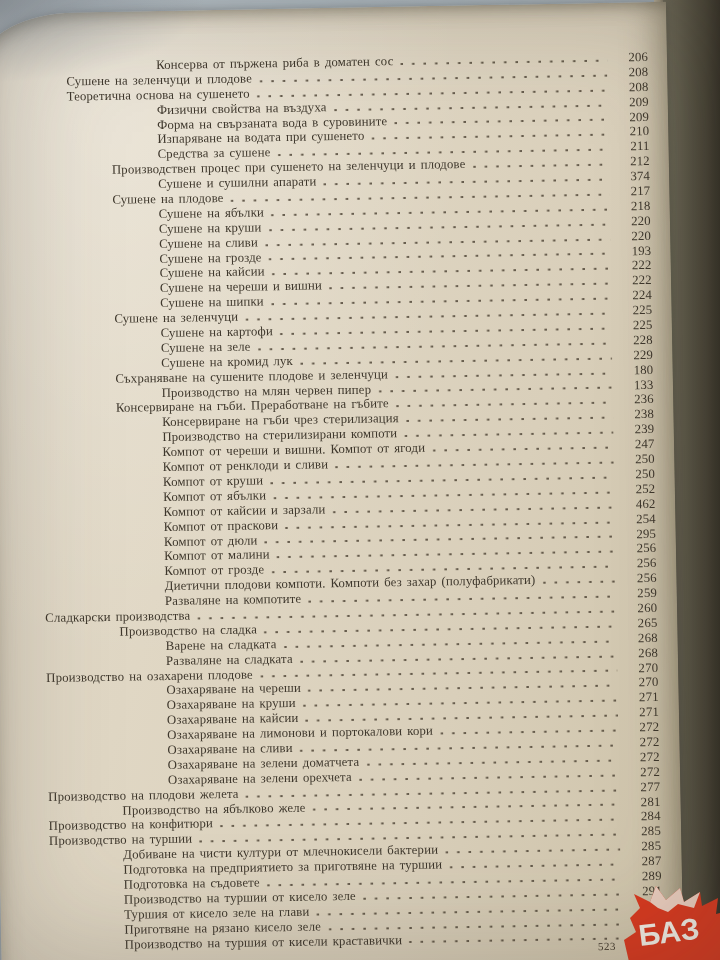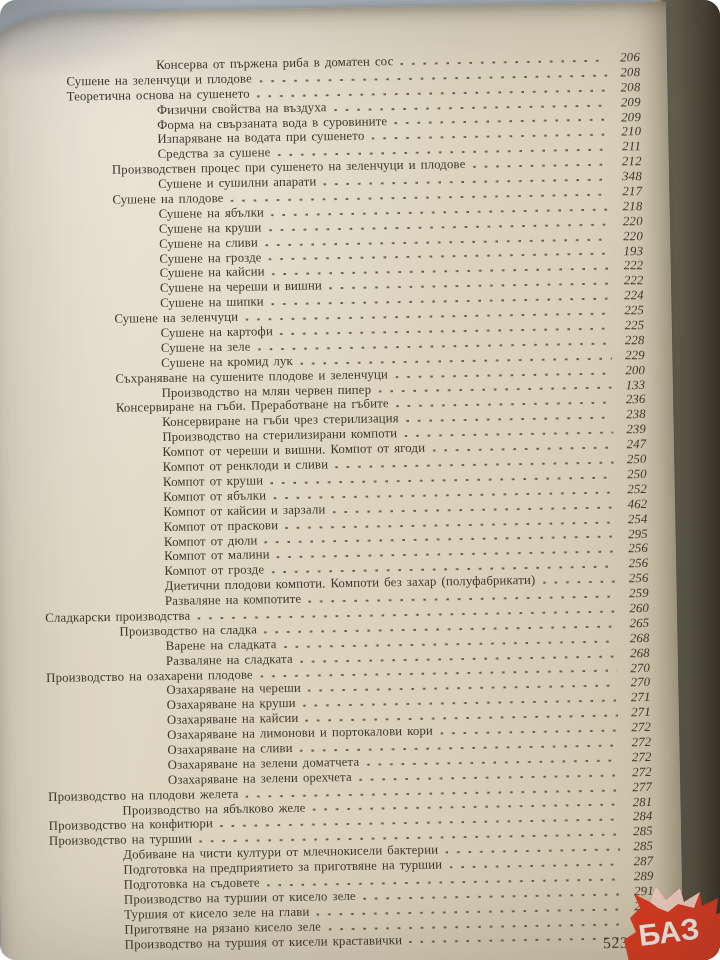--- a/index.html
+++ b/index.html
@@ -2,21 +2,20 @@
 <html><head>
 <meta charset="utf-8">
 <style>
   html,body{margin:0;padding:0;}
   #stage{
     position:relative;
     width:720px;height:960px;
     overflow:hidden;
     background:linear-gradient(115deg,#bfc9d0 0%,#b2bec6 30%,#a9b5bd 100%);
     font-family:"Liberation Serif","DejaVu Serif",serif;
-    border-radius:16px;
   }
   
   .cover-strip{
     position:absolute;right:0;top:0;width:66px;height:960px;
     background:linear-gradient(90deg,#8d8a79 0%,#6e6a58 18%,#5c5848 45%,#474335 78%,#343026 100%);
   }
   .cover-strip .page-edge{
     position:absolute;left:0;top:0;width:9px;height:100%;
     background:linear-gradient(90deg,#cfc5ae 0%,#b3a88e 60%,#8d8570 100%);
     opacity:.9;
@@ -68,25 +67,25 @@
   .indent-0{padding-left:0px;}
   .indent-1{padding-left:30px;}
   .indent-2{padding-left:74px;}
   .indent-3{padding-left:120px;}
   .row-title{flex-shrink:0;padding-right:5px;}
   .leader{
     flex:1;align-self:flex-end;height:10px;margin:0 5px 2px 2px;
     background-image:radial-gradient(circle at 1.6px 7px, rgba(72,62,48,.8) 1.05px, rgba(72,62,48,0) 1.5px);
     background-size:11.5px 10px;background-repeat:repeat-x;
   }
-  .row-page{width:36px;flex-shrink:0;text-align:center;font-style:italic;}
+  .row-page{width:36px;flex-shrink:0;text-align:right;}
   
   .folio{
-    position:absolute;right:92px;bottom:8px;
-    font-size:16px;color:#453c2e;letter-spacing:.5px;
+    position:absolute;right:104px;bottom:8px;
+    font-size:11px;color:#453c2e;letter-spacing:.5px;
     transform:rotate(-1deg);
   }
   
   .bazar{position:absolute;right:-14px;bottom:-6px;width:110px;height:82px;}
   .bazar svg{display:block;}
   
   .vignette{
     position:absolute;inset:0;pointer-events:none;
     box-shadow:inset 0 0 120px rgba(60,55,45,.28);
   }
@@ -141,21 +140,21 @@
         <span class="row-page">211</span>
       </div>
       <div class="toc-row indent-2">
         <span class="row-title">Производствен процес при сушенето на зеленчуци и плодове</span>
         <span class="leader"></span>
         <span class="row-page">212</span>
       </div>
       <div class="toc-row indent-3">
         <span class="row-title">Сушене и сушилни апарати</span>
         <span class="leader"></span>
-        <span class="row-page">348</span>
+        <span class="row-page">374</span>
       </div>
       <div class="toc-row indent-2">
         <span class="row-title">Сушене на плодове</span>
         <span class="leader"></span>
         <span class="row-page">217</span>
       </div>
       <div class="toc-row indent-3">
         <span class="row-title">Сушене на ябълки</span>
         <span class="leader"></span>
         <span class="row-page">218</span>
@@ -206,21 +205,21 @@
         <span class="row-page">228</span>
       </div>
       <div class="toc-row indent-3">
         <span class="row-title">Сушене на кромид лук</span>
         <span class="leader"></span>
         <span class="row-page">229</span>
       </div>
       <div class="toc-row indent-2">
         <span class="row-title">Съхраняване на сушените плодове и зеленчуци</span>
         <span class="leader"></span>
-        <span class="row-page">200</span>
+        <span class="row-page">180</span>
       </div>
       <div class="toc-row indent-3">
         <span class="row-title">Производство на млян червен пипер</span>
         <span class="leader"></span>
         <span class="row-page">133</span>
       </div>
       <div class="toc-row indent-2">
         <span class="row-title">Консервиране на гъби. Преработване на гъбите</span>
         <span class="leader"></span>
         <span class="row-page">236</span>

